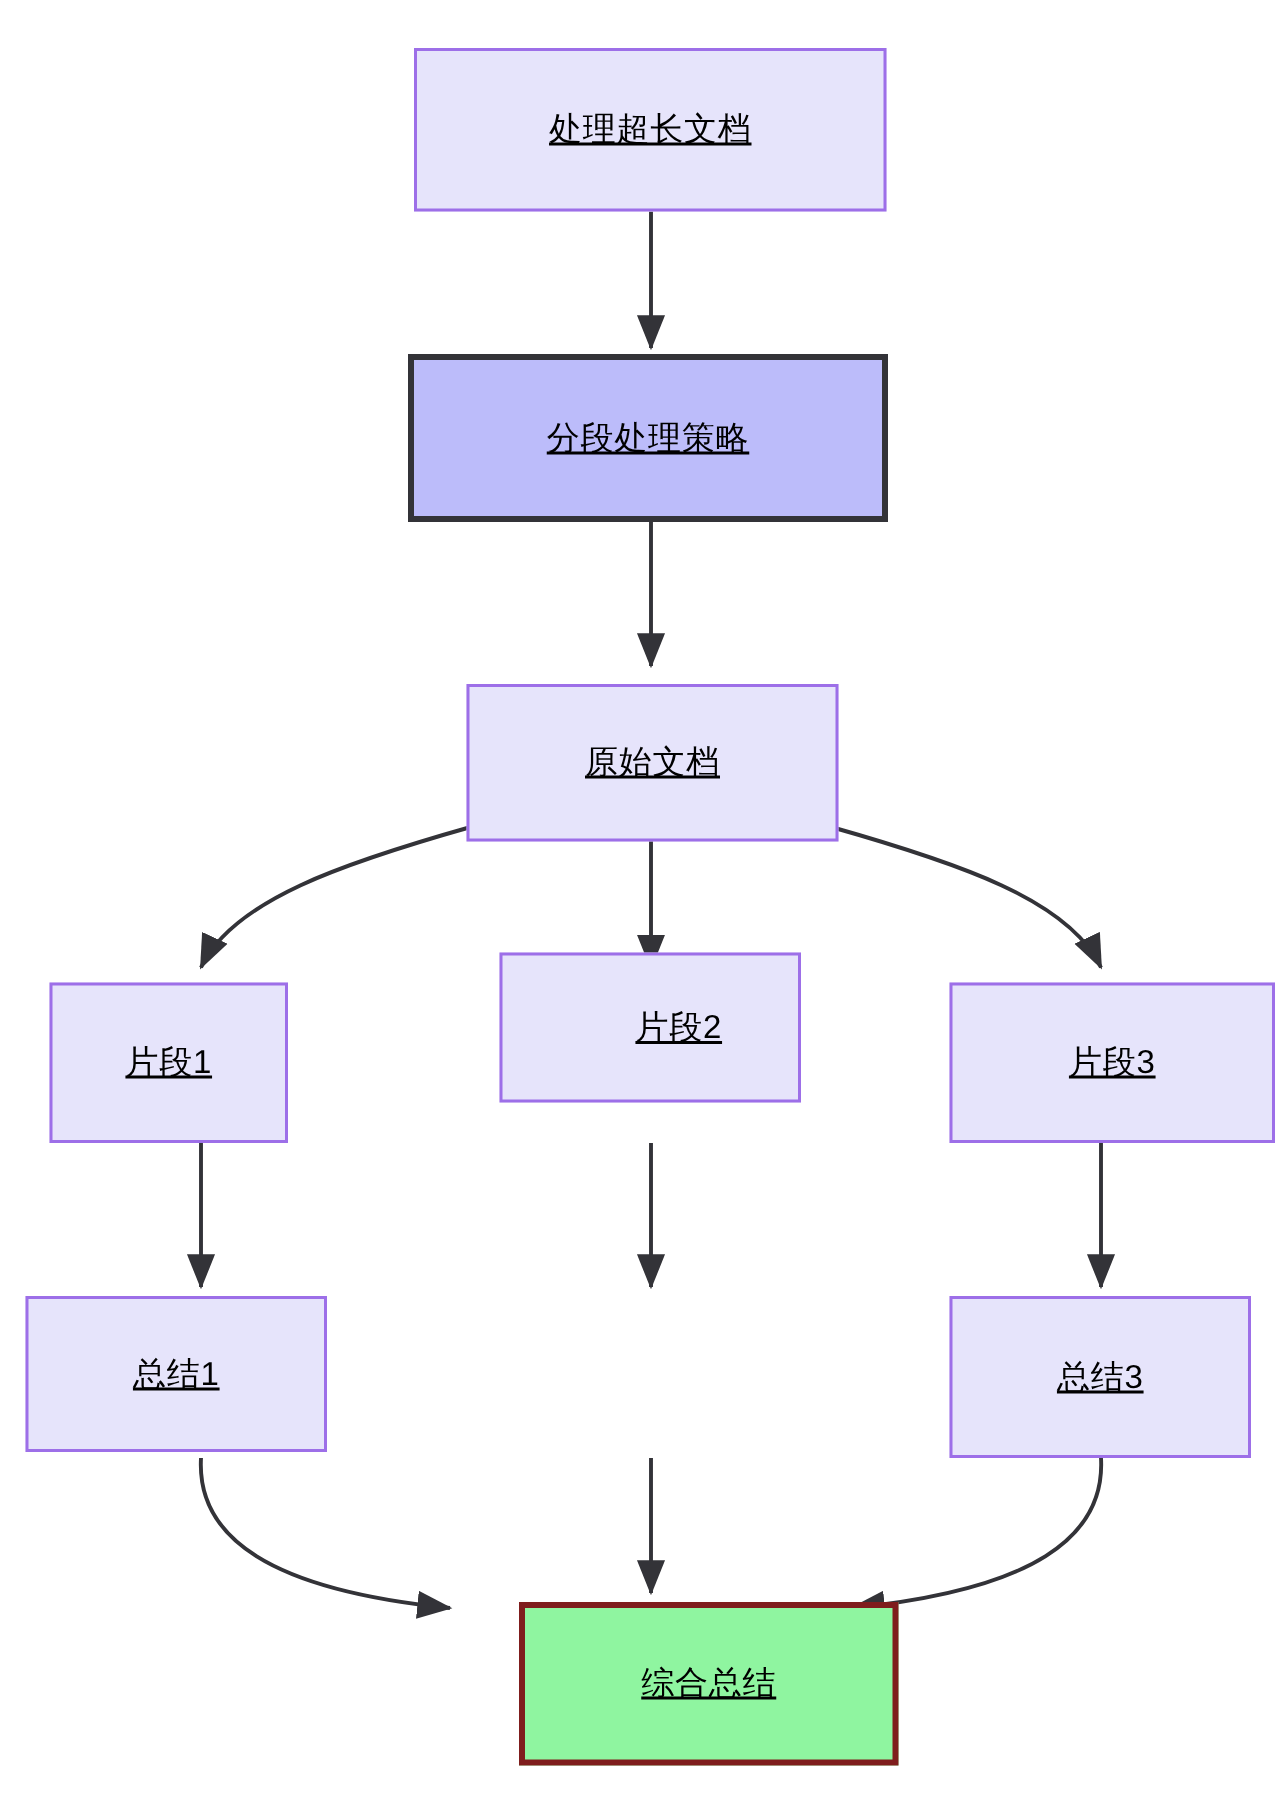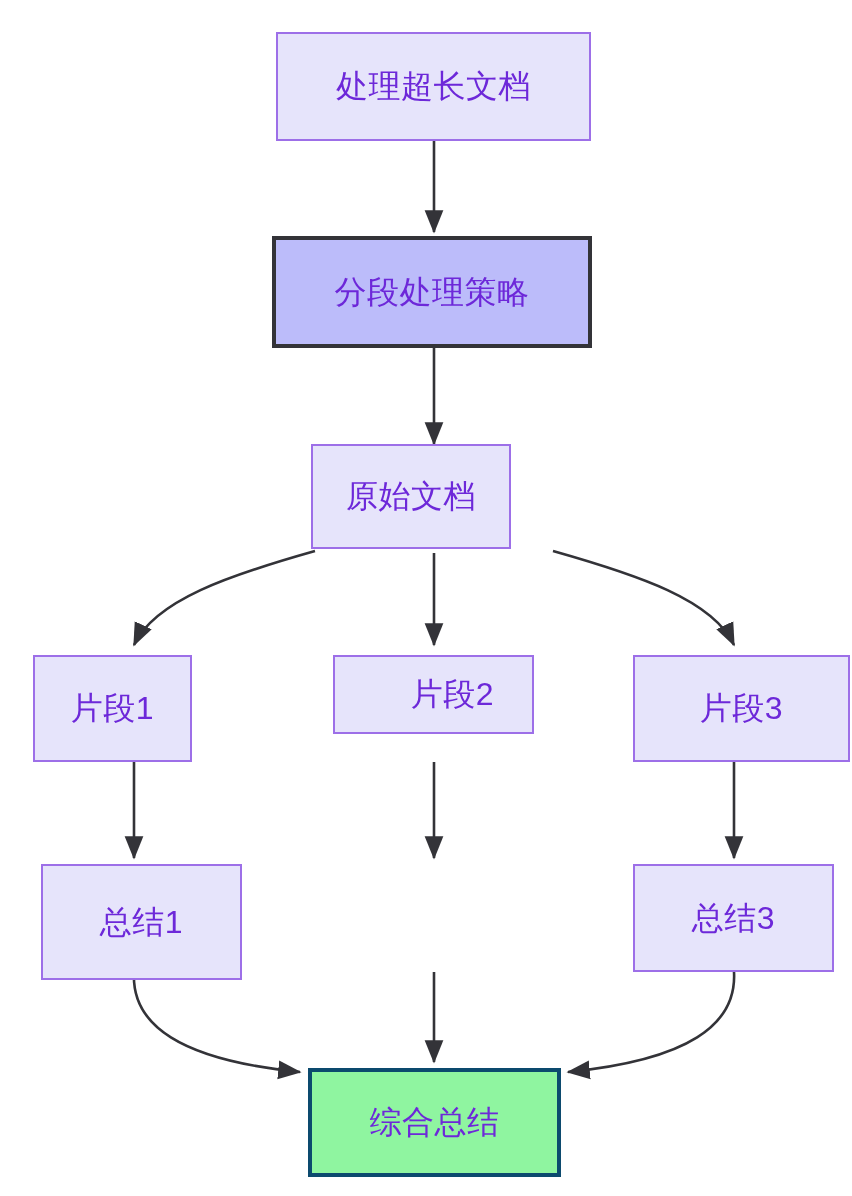--- a/index.html
+++ b/index.html
@@ -30,38 +30,40 @@
   }
   .node {
     position: absolute;
     box-sizing: border-box;
     display: flex;
     align-items: center;
     justify-content: center;
     text-align: center;
   }
   .node-label {
-    font-size: 32px;
+    font-size: 22px;
     line-height: 1.2;
-    color: #6d28d9;
+    color: #000000;
     letter-spacing: 0.5px;
     white-space: nowrap;
+    text-decoration: underline;
   }
   .node-normal {
     background: #e6e4fb;
     border: 2px solid #9d6fe8;
   }
   .node-strategy {
     background: #bcbcfa;
     border: 4px solid #333338;
     align-items: center;
   }
   .node-final {
     background: #8ff5a0;
-    border: 4px solid #0c4a6e;
+    border: 4px solid #7f1d1d;
+    margin-left: 38px;
   }
 </style>
 </head>
 <body>
 
 <div id="flowchart-canvas">
 
   <svg id="edge-layer" viewBox="0 0 852 1196">
     <defs>
       <marker id="arrow" markerWidth="10" markerHeight="10" refX="8.4" refY="4" orient="auto" markerUnits="strokeWidth">
@@ -93,37 +95,37 @@
   </svg>
 
   <div class="node node-normal" style="left:276px; top:32px; width:315px; height:109px;">
     <span class="node-label">处理超长文档</span>
   </div>
 
   <div class="node node-strategy" style="left:272px; top:236px; width:320px; height:112px;">
     <span class="node-label">分段处理策略</span>
   </div>
 
-  <div class="node node-normal" style="left:311px; top:444px; width:200px; height:105px;">
+  <div class="node node-normal" style="left:311px; top:456px; width:248px; height:105px;">
     <span class="node-label">原始文档</span>
   </div>
 
   <div class="node node-normal" style="left:33px; top:655px; width:159px; height:107px;">
     <span class="node-label">片段1</span>
   </div>
 
-  <div class="node node-normal" style="left:333px; top:655px; width:201px; height:79px;padding-left:38px;">
+  <div class="node node-normal" style="left:333px; top:635px; width:201px; height:100px;padding-left:38px;">
     <span class="node-label">片段2</span>
   </div>
 
   <div class="node node-normal" style="left:633px; top:655px; width:217px; height:107px;">
     <span class="node-label">片段3</span>
   </div>
 
-  <div class="node node-normal" style="left:41px; top:864px; width:201px; height:116px;">
+  <div class="node node-normal" style="left:17px; top:864px; width:201px; height:104px;">
     <span class="node-label">总结1</span>
   </div>
 
 
   <div class="node node-normal" style="left:633px; top:864px; width:201px; height:108px;">
     <span class="node-label">总结3</span>
   </div>
 
   <div class="node node-final" style="left:308px; top:1068px; width:253px; height:109px;">
     <span class="node-label">综合总结</span>

